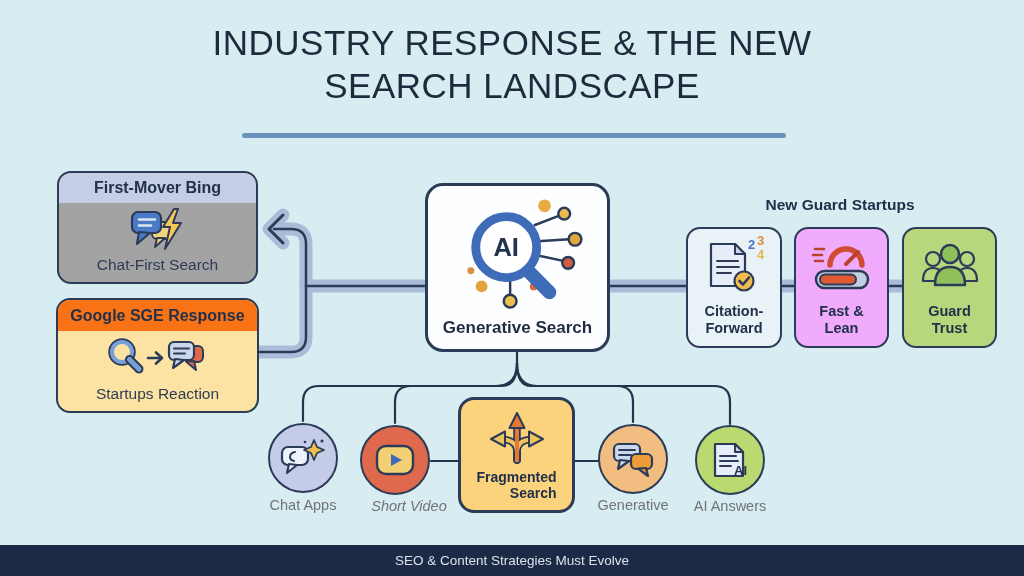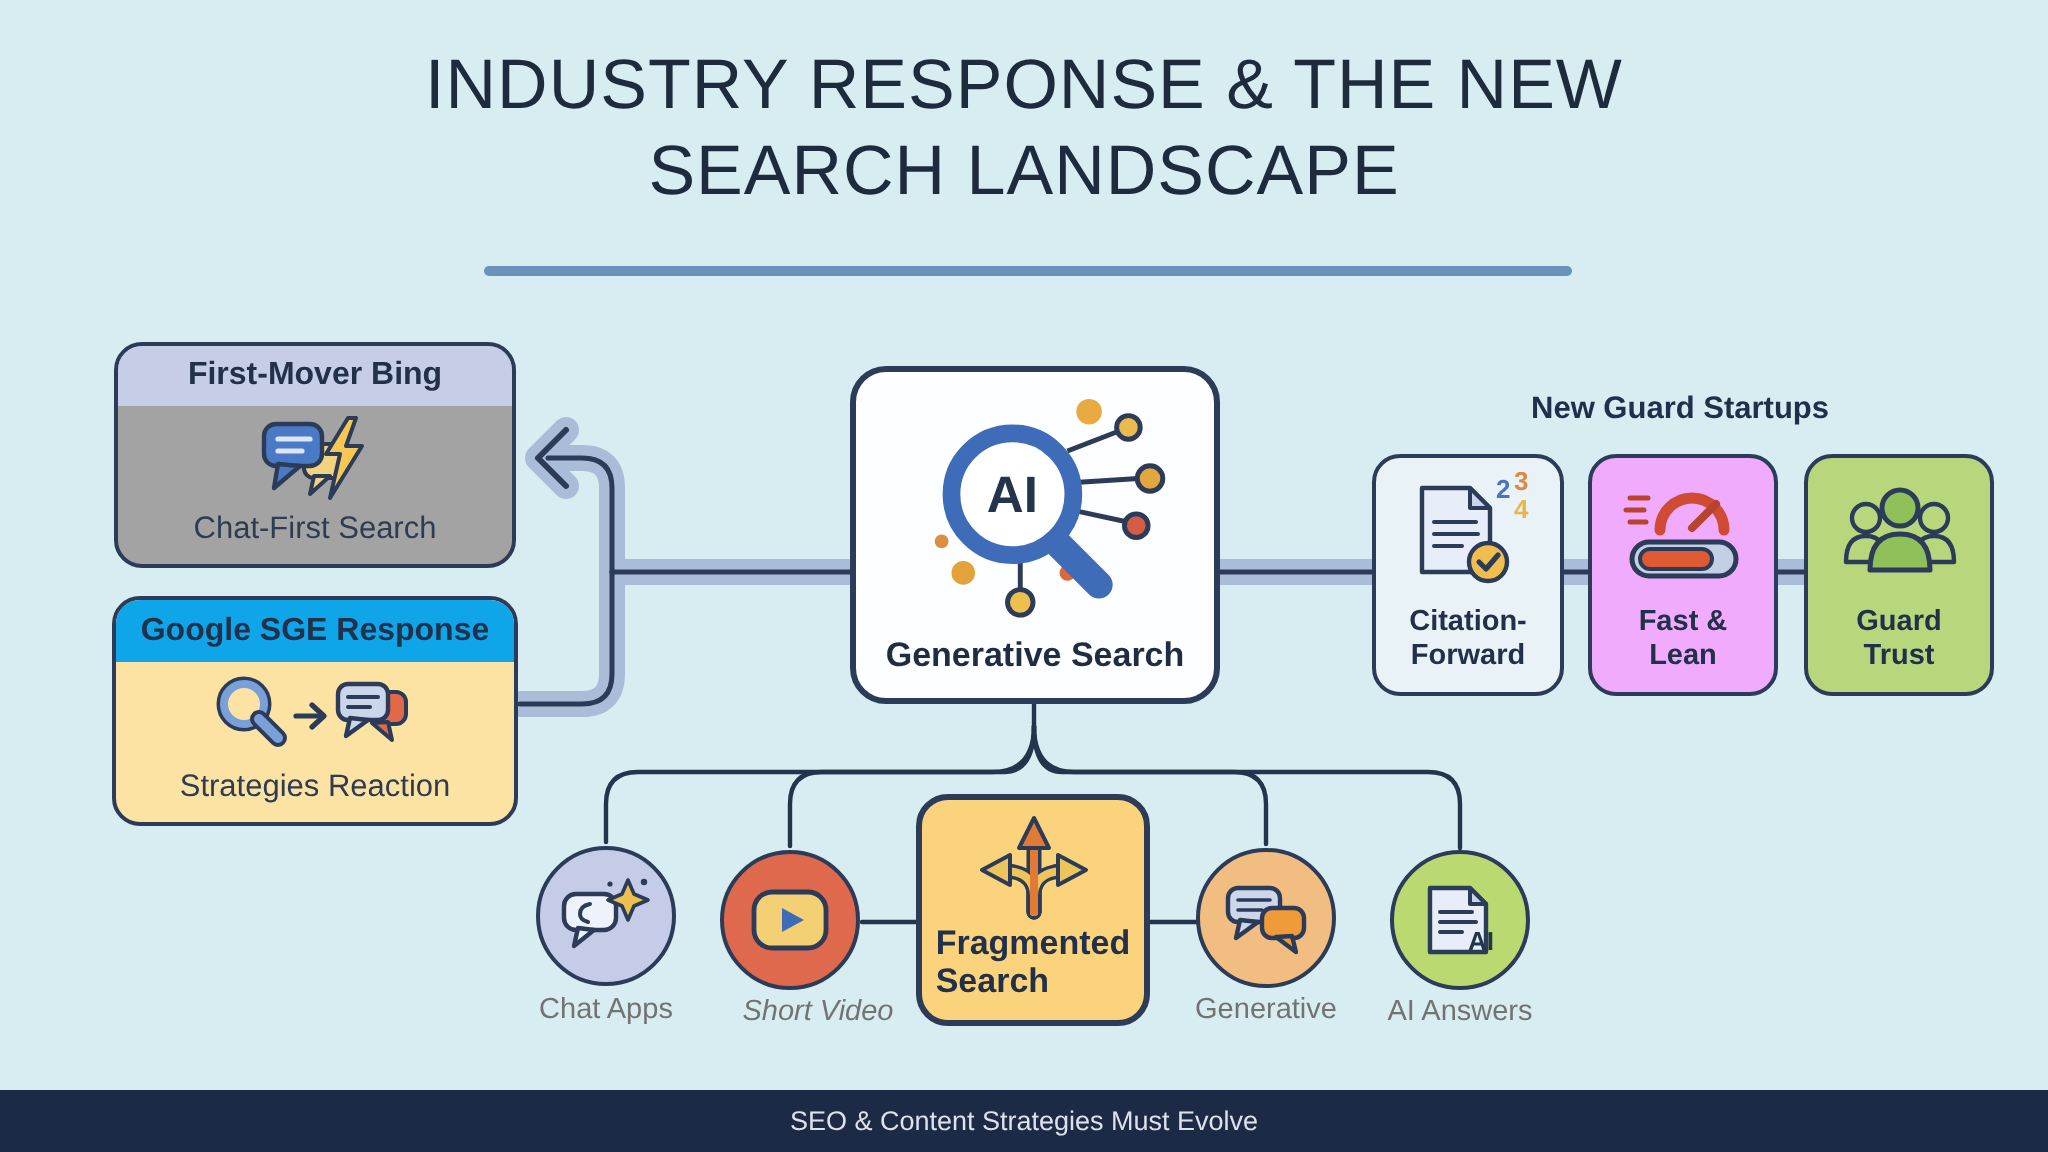--- a/index.html
+++ b/index.html
@@ -17,21 +17,21 @@
   .card{z-index:2;box-sizing:border-box;}
   
   .panel{border:2.5px solid #2b3b58;border-radius:14px;overflow:hidden;
     display:flex;flex-direction:column;align-items:center;}
   .panel-header{width:100%;text-align:center;font-weight:700;font-size:16px;
     color:#22304a;line-height:30px;height:30px;}
   .panel-caption{font-size:15.5px;color:#2e3c52;}
   #bing-box{left:57px;top:171px;width:201px;height:113px;background:#a3a3a3;}
   #bing-box .panel-header{background:#c5cee6;}
   #google-box{left:56px;top:298px;width:203px;height:115px;background:#fce3a4;}
-  #google-box .panel-header{background:#0ea5e9;height:31px;line-height:31px;}
+  #google-box .panel-header{background:#f97316;height:31px;line-height:31px;}
   .panel .icon-wrap{flex:1;display:flex;align-items:center;justify-content:center;}
   .panel-caption{margin-bottom:8px;}
   
   #center-box{left:425px;top:183px;width:185px;height:169px;background:#fdfeff;
     border:3px solid #2b3b58;border-radius:18px;display:flex;flex-direction:column;
     align-items:center;justify-content:flex-end;}
   #center-box .icon-wrap{flex:1;display:flex;align-items:center;justify-content:center;padding-top:4px;}
   #center-label{font-weight:700;font-size:17px;color:#1f2c42;margin-bottom:11px;}
   
   #new-guard-heading{left:740px;top:196px;width:200px;text-align:center;
@@ -53,22 +53,22 @@
   #ai-answers-circle{left:695px;top:425px;background:#bad970;}
   .channel-label{width:130px;text-align:center;font-size:14.5px;color:#737373;z-index:2;}
   #chat-apps-label{left:238px;top:497px;}
   #short-video-label{left:344px;top:498px;font-style:italic;}
   #communities-label{left:568px;top:497px;}
   #ai-answers-label{left:665px;top:498px;}
   #fragmented-box{left:458px;top:397px;width:117px;height:116px;background:#fbd37c;
     border:3px solid #2b3b58;border-radius:16px;display:flex;flex-direction:column;
     align-items:center;justify-content:flex-end;}
   #fragmented-box .icon-wrap{flex:1;display:flex;align-items:center;justify-content:center;padding-top:3px;}
-  #fragmented-label{font-weight:700;font-size:17px;line-height:1.15;color:#22304a;
-    text-align:left;margin-bottom:9px;}
+  #fragmented-label{font-weight:700;font-size:14px;line-height:1.15;color:#22304a;
+    text-align:right;margin-bottom:9px;}
   
   #footer-bar{left:0;bottom:0;width:100%;height:31px;background:#1d2a45;z-index:3;
     text-align:center;line-height:31px;font-size:13.5px;color:#dce1ea;}
 </style>
 </head>
 <body>
 
 <div id="slide">
 
   <div class="abs title">
@@ -133,21 +133,21 @@
         <line x1="42" y1="21" x2="54" y2="21" stroke="#2b3b58" stroke-width="2.6" stroke-linecap="round"></line>
         <path d="M50,15.5 L56,21 L50,26.5" fill="none" stroke="#2b3b58" stroke-width="2.6" stroke-linecap="round" stroke-linejoin="round"></path>
         <rect x="80" y="9" width="17" height="16" rx="5" fill="#e0694a" stroke="#2b3b58" stroke-width="2"></rect>
         <path d="M88,24 L90,33 L80,24.5 Z" fill="#e0694a" stroke="#2b3b58" stroke-width="2" stroke-linejoin="round"></path>
         <rect x="63" y="5" width="25" height="18" rx="5" fill="#ccd6ea" stroke="#2b3b58" stroke-width="2.2"></rect>
         <path d="M69,22 L67,31 L78,23 Z" fill="#ccd6ea" stroke="#2b3b58" stroke-width="2.2" stroke-linejoin="round"></path>
         <line x1="68" y1="11.5" x2="83" y2="11.5" stroke="#2b3b58" stroke-width="2" stroke-linecap="round"></line>
         <line x1="68" y1="16.5" x2="79" y2="16.5" stroke="#2b3b58" stroke-width="2" stroke-linecap="round"></line>
       </svg>
     </div>
-    <div class="panel-caption">Strategies Reaction</div>
+    <div class="panel-caption">Startups Reaction</div>
   </div>
 
   <div id="center-box" class="abs card">
     <div class="icon-wrap">
       <svg width="138" height="116" viewBox="0 0 140 118">
         <circle cx="97" cy="10" r="6.5" fill="#e9ab41"></circle>
         <circle cx="22" cy="76" r="3.5" fill="#d98f3f"></circle>
         <circle cx="33" cy="92" r="6" fill="#e2a33c"></circle>
         <circle cx="86" cy="92" r="4" fill="#d96a39"></circle>
         <g stroke="#2b3b58" stroke-width="2.5" fill="none">

